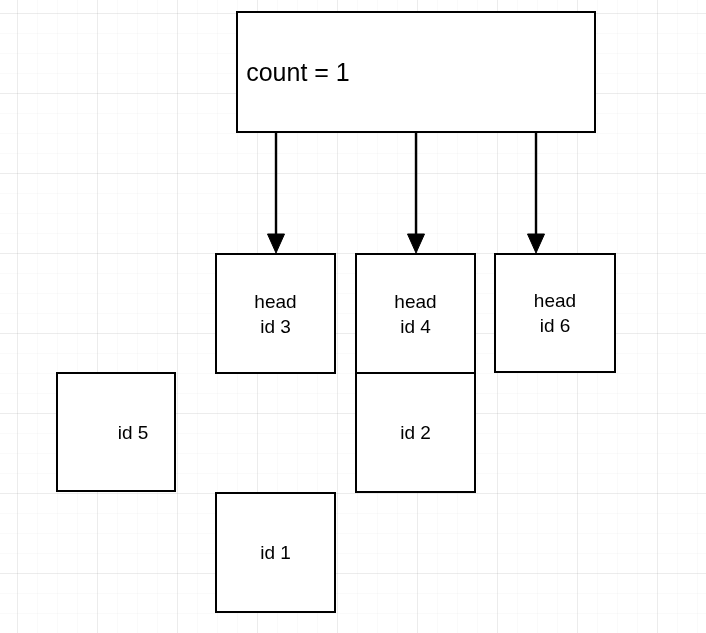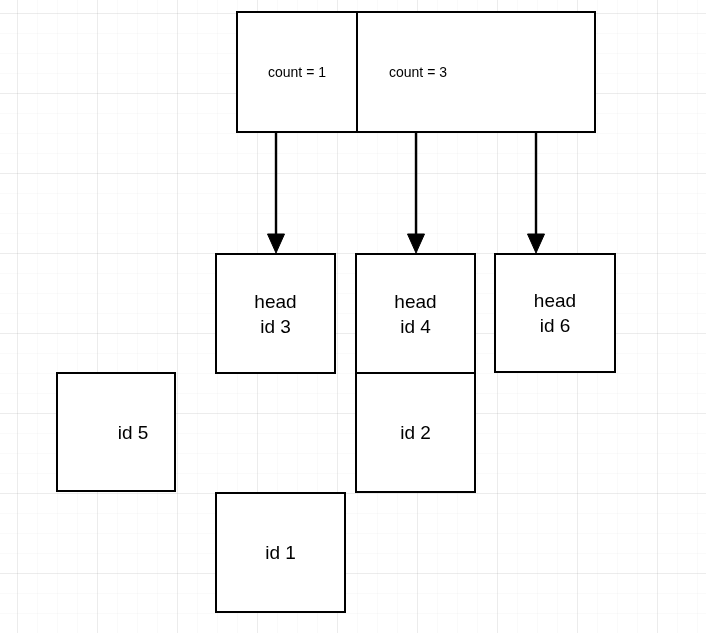--- a/index.html
+++ b/index.html
@@ -42,21 +42,21 @@
     box-sizing: border-box;
     display: flex;
     border: 2px solid #000000;
     background: #ffffff;
   }
   .count-cell {
     box-sizing: border-box;
     display: flex;
     align-items: center;
     justify-content: center;
-    font-size: 14px;
+    font-size: 25px;
     color: #000000;
     border-right: 2px solid #000000;
     font-family: "Liberation Sans", sans-serif;
   }
   .count-cell:last-child {
     border-right: none;
   }
   .stack {
     position: absolute;
     box-sizing: border-box;
@@ -92,27 +92,26 @@
     pointer-events: none;
   }
 </style>
 </head>
 <body>
 
 <div id="canvas">
 
   <div class="count-row" style="left:236px; top:11px; width:360px; height:122px;">
     <div class="count-cell" style="width:120px;">count = 1</div>
-    <div class="count-cell" style="width:120px;">count = 3</div>
   </div>
 
   <div class="node" style="left:215px; top:253px; width:121px; height:121px;">head
 id 3</div>
 
-  <div class="node" style="left:215px; top:492px; width:131px; height:121px;">id 1</div>
+  <div class="node" style="left:215px; top:492px; width:121px; height:121px;">id 1</div>
 
   <div class="stack" style="left:355px; top:253px; width:121px; height:240px;">
     <div class="stack-cell">head
 id 4</div>
     <div class="stack-cell">id 2</div>
   </div>
 
   <div class="node" style="left:494px; top:253px; width:122px; height:120px;">head
 id 6</div>
 

